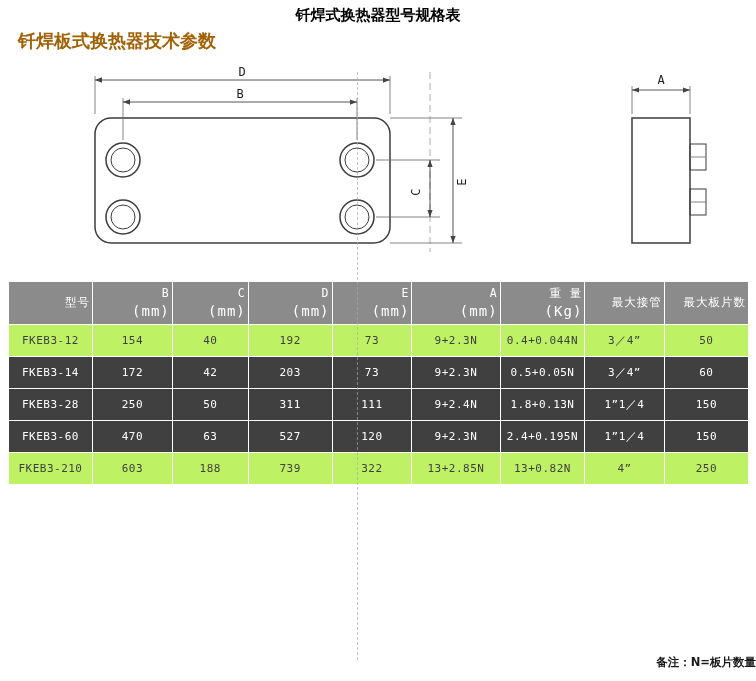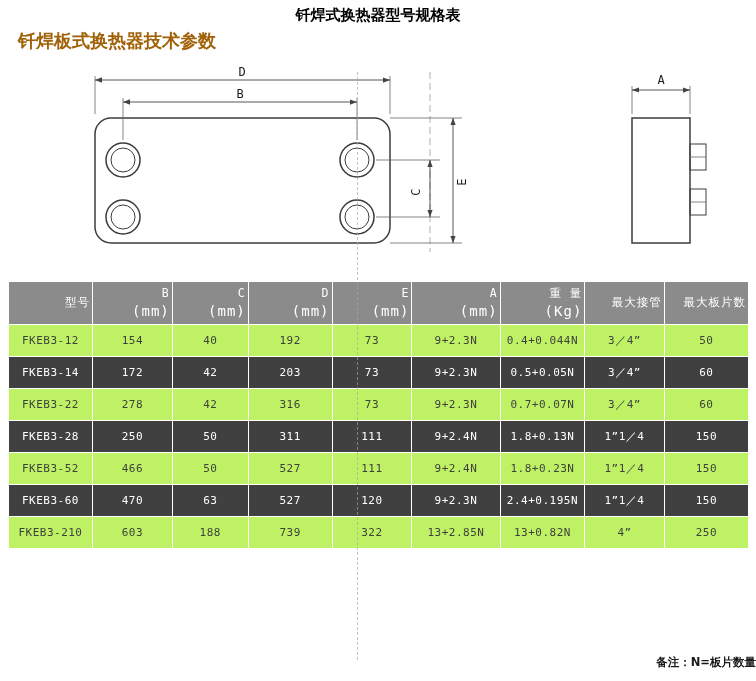--- a/index.html
+++ b/index.html
@@ -196,53 +196,31 @@
         <td>FKEB3-14</td>
         <td>172</td>
         <td>42</td>
         <td>203</td>
         <td>73</td>
         <td>9+2.3N</td>
         <td>0.5+0.05N</td>
         <td>3／4”</td>
         <td>60</td>
       </tr>
-      <tr class="row-white">
-        <td>FKEB3-22</td>
-        <td>278</td>
-        <td>42</td>
-        <td>316</td>
-        <td>73</td>
-        <td>9+2.3N</td>
-        <td>0.7+0.07N</td>
-        <td>3／4”</td>
-        <td>60</td>
-      </tr>
       <tr class="row-gray">
         <td>FKEB3-28</td>
         <td>250</td>
         <td>50</td>
         <td>311</td>
         <td>111</td>
         <td>9+2.4N</td>
         <td>1.8+0.13N</td>
         <td>1”1／4</td>
         <td>150</td>
       </tr>
-      <tr class="row-white">
-        <td>FKEB3-52</td>
-        <td>466</td>
-        <td>50</td>
-        <td>527</td>
-        <td>111</td>
-        <td>9+2.4N</td>
-        <td>1.8+0.23N</td>
-        <td>1”1／4</td>
-        <td>150</td>
-      </tr>
       <tr class="row-gray">
         <td>FKEB3-60</td>
         <td>470</td>
         <td>63</td>
         <td>527</td>
         <td>120</td>
         <td>9+2.3N</td>
         <td>2.4+0.195N</td>
         <td>1”1／4</td>
         <td>150</td>

